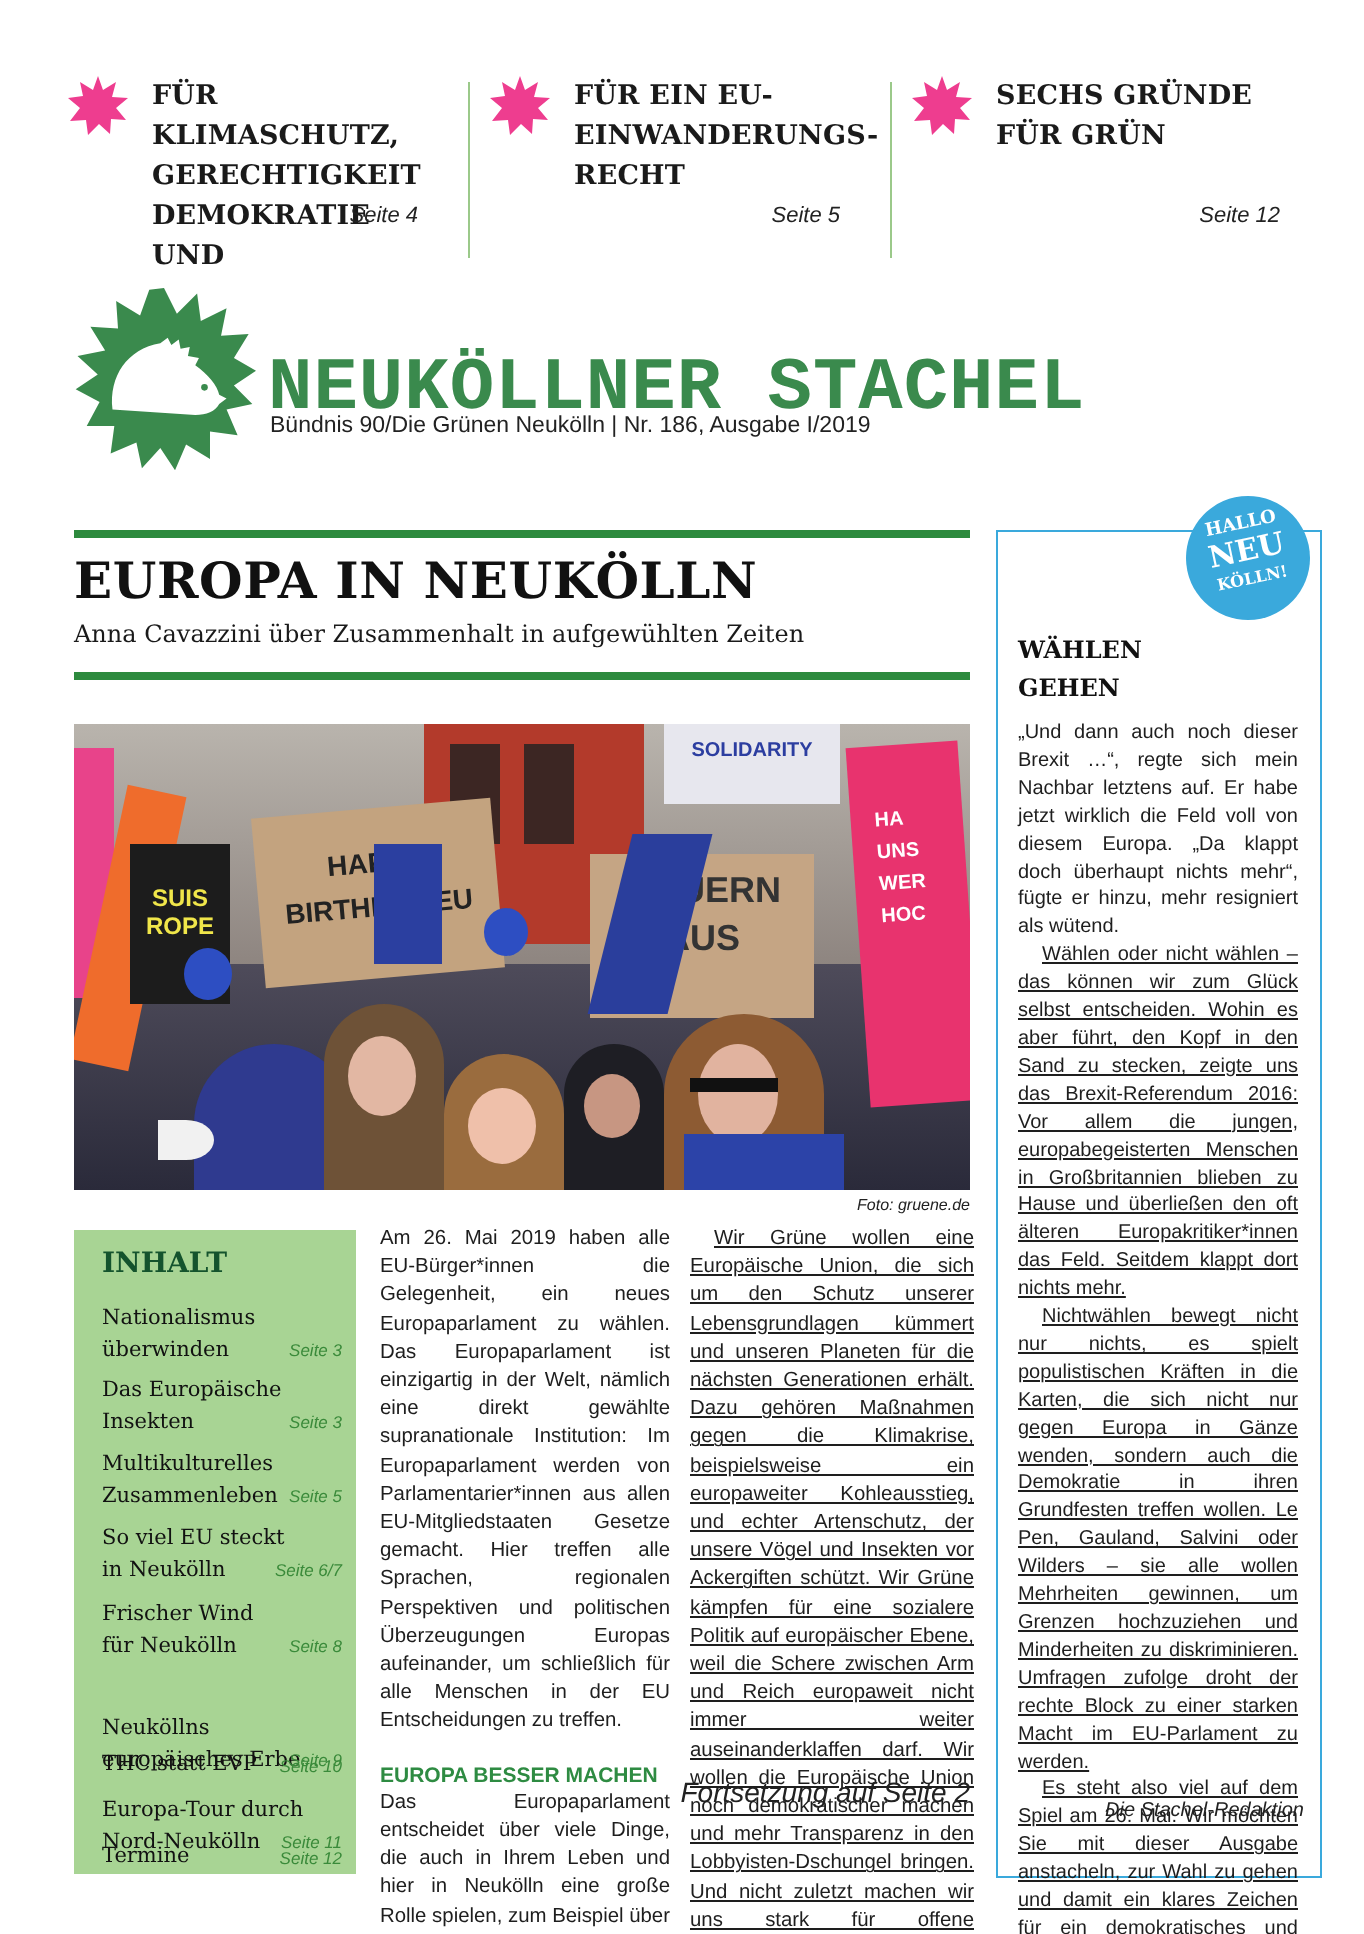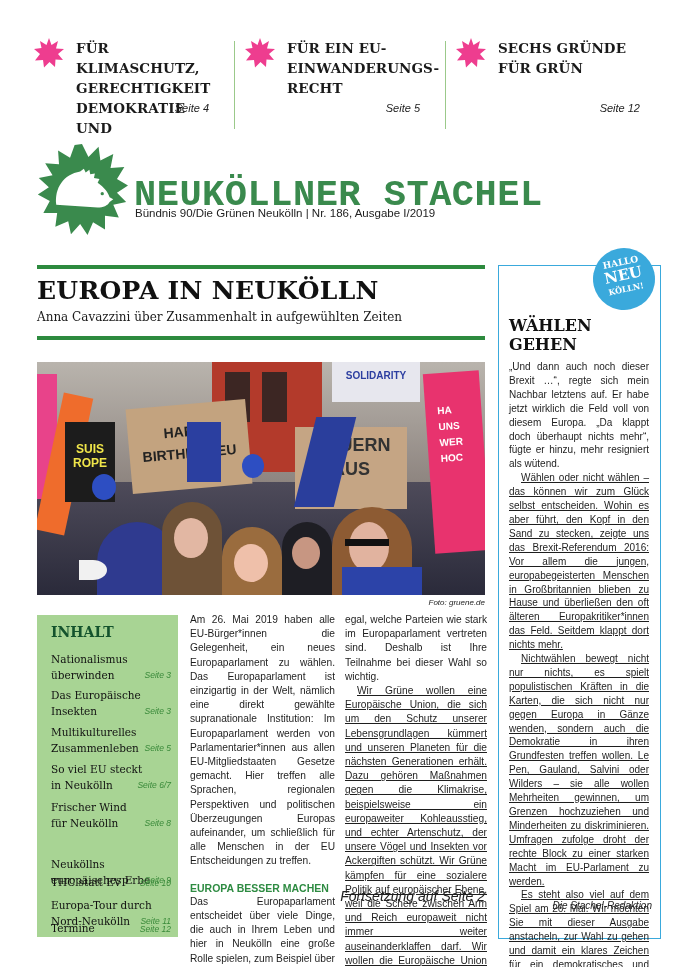--- a/index.html
+++ b/index.html
@@ -20,21 +20,21 @@
   .toc { position:absolute; left:37px; top:615px; width:141px; height:322px; background:#a8d494; }
   .toc-title { position:absolute; left:14px; top:9px; font-family:"DejaVu Serif", serif; font-weight:bold; font-size:14px; color:#14532d; }
   .toc-item { position:absolute; left:14px; width:120px; font-family:"DejaVu Serif", serif; font-size:10.5px; line-height:15.5px; color:#111; }
   .toc-page { position:absolute; right:0; bottom:0; font-style:italic; font-size:8.5px; color:#3a8a3a; font-family:"Liberation Sans", sans-serif; }
   .col { position:absolute; font-size:10.2px; line-height:14.2px; text-align:justify; color:#1e1e1e; hyphens:manual; }
   .col p { margin:0; }
   .col p.ind { text-indent:12px;text-decoration:underline; }
   .col .sec { font-weight:bold; color:#2e8b42; font-size:10.5px; margin-top:12px; margin-bottom:0; text-align:left; }
   .cont { position:absolute; right:197px; top:888px; font-style:italic; font-size:14px; color:#222; }
   .sidebox { position:absolute; left:498px; top:265px; width:161px; height:672px; border:1.5px solid #3aa9dc; border-top:1.5px solid #3aa9dc; }
-  .sidebox-title { position:absolute; left:509px; top:316px; font-family:"DejaVu Serif", serif; font-weight:bold; font-size:16px; line-height:19px; color:#111; }
+  .sidebox-title { position:absolute; left:509px; top:316px; font-family:"DejaVu Serif", serif; font-weight:bold; font-size:12px; line-height:19px; color:#111; }
   .badge { position:absolute; left:593px; top:248px; width:62px; height:62px; border-radius:50%; background:#3aa9dc; color:#fff; text-align:center; font-family:"DejaVu Serif", serif; font-weight:bold; transform:rotate(-12deg); }
   .badge .b1 { position:absolute; left:0; right:0; top:9px; font-size:9px; line-height:10px; }
   .badge .b2 { position:absolute; left:0; right:0; top:19px; font-size:15px; line-height:16px; }
   .badge .b3 { position:absolute; left:0; right:0; top:36px; font-size:8px; line-height:10px; }
   .sign { position:absolute; font-family:"Liberation Sans", sans-serif; font-weight:bold; text-align:center; }
 </style>
 </head>
 <body>
 
 <div class="teaser" style="left:34px; width:183px;text-decoration:underline;">
@@ -168,21 +168,20 @@
     <span class="toc-page">Seite 12</span>
   </div>
 </div>
 
 <div class="col" style="left:190px; top:613px; width:145px;">
   <p>Am 26. Mai 2019 haben alle EU-Bürger*innen die Gelegenheit, ein neues Europaparlament zu wählen. Das Europaparlament ist einzigartig in der Welt, nämlich eine direkt gewählte supranationale Institution: Im Europaparlament werden von Parlamentarier*innen aus allen EU-Mitgliedstaaten Gesetze gemacht. Hier treffen alle Sprachen, regionalen Perspektiven und politischen Überzeugungen Europas aufeinander, um schließlich für alle Menschen in der EU Entscheidungen zu treffen.</p>
   <p class="sec">EUROPA BESSER MACHEN</p>
   <p>Das Europaparlament entscheidet über viele Dinge, die auch in Ihrem Leben und hier in Neukölln eine große Rolle spielen, zum Beispiel über die Luftreinheit in Städten, über die Abschaffung der Roaming-Gebühren beim Telefonieren, über fortschrittliche Antidiskriminierungsvorgaben, hohe Verbraucherschutzstandards und vieles mehr. Deshalb ist es nicht</p>
 </div>
 <div class="col" style="left:345px; top:613px; width:142px;">
-  <p>egal, welche Parteien wie stark im Europaparlament vertreten sind. Deshalb ist Ihre Teilnahme bei dieser Wahl so wichtig.</p>
   <p class="ind">Wir Grüne wollen eine Europäische Union, die sich um den Schutz unserer Lebensgrundlagen kümmert und unseren Planeten für die nächsten Generationen erhält. Dazu gehören Maßnahmen gegen die Klimakrise, beispielsweise ein europaweiter Kohleausstieg, und echter Artenschutz, der unsere Vögel und Insekten vor Ackergiften schützt. Wir Grüne kämpfen für eine sozialere Politik auf europäischer Ebene, weil die Schere zwischen Arm und Reich europaweit nicht immer weiter auseinanderklaffen darf. Wir wollen die Europäische Union noch demokratischer machen und mehr Transparenz in den Lobbyisten-Dschungel bringen. Und nicht zuletzt machen wir uns stark für offene europäische Gesellschaften, verteidigen das Recht,</p>
 </div>
 <div class="cont">Fortsetzung auf Seite 2</div>
 
 <div class="sidebox"></div>
 <div class="badge">
   <div class="b1">HALLO</div>
   <div class="b2">NEU</div>
   <div class="b3">KÖLLN!</div>
 </div>

